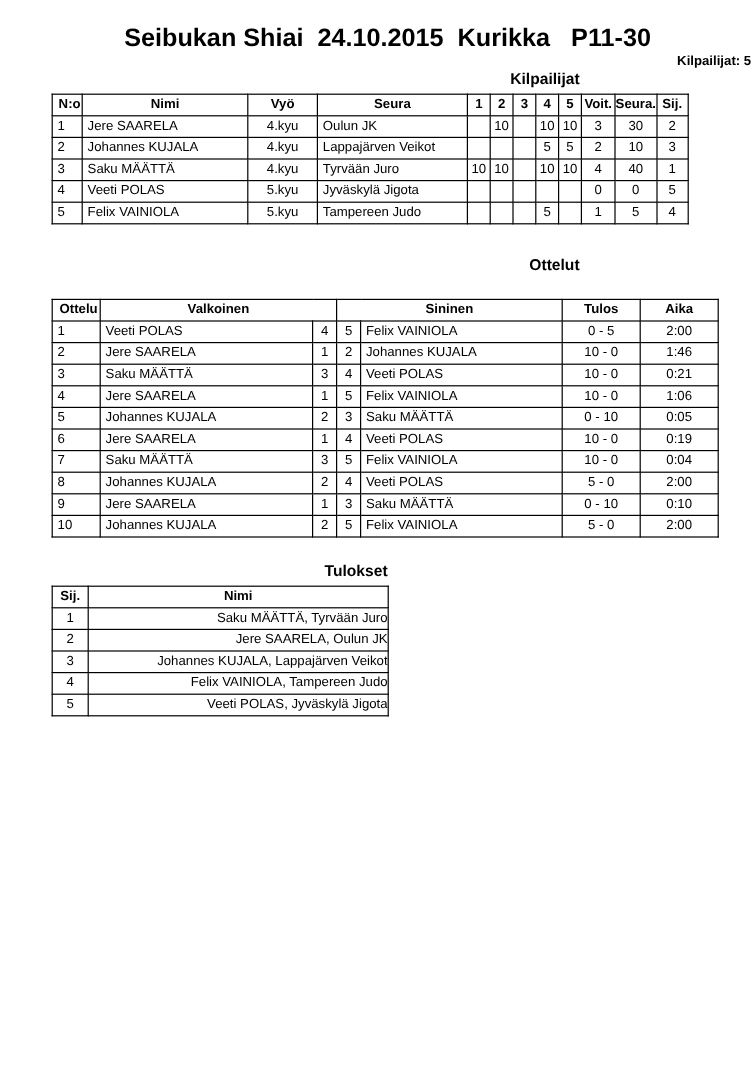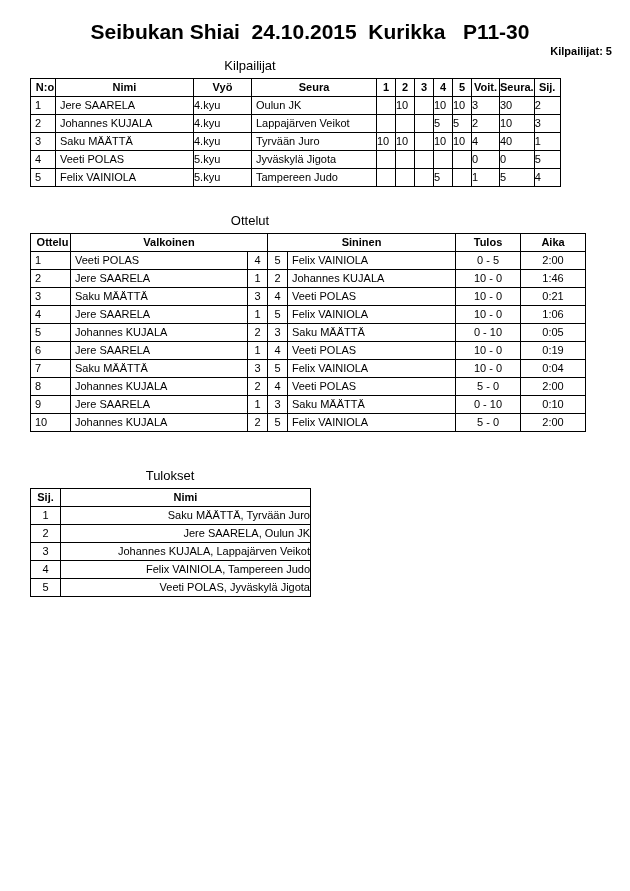--- a/index.html
+++ b/index.html
@@ -1,43 +1,43 @@
 <!DOCTYPE html>
 <html><head>
 <meta charset="utf-8">
 <style>
   html,body{margin:0;padding:0;}
   body{
     width:630px;height:891px;background:#ffffff;color:#000;
     font-family:"Liberation Sans","DejaVu Sans",sans-serif;
     position:relative;overflow:hidden;
   }
-  .page{padding:20px 0 0 30px;}
+  .page{padding:20px 0 0 43px;}
   .title{
     width:630px;margin-left:-35px;text-align:center;
     font-size:21px;font-weight:bold;white-space:pre;
   }
   .count{
-    position:absolute;top:45px;right:18px;
+    position:absolute;top:45px;right:4px;
     font-size:11px;font-weight:bold;
   }
-  .sec-title{font-size:13px;font-weight:normal;text-align:center;}
+  .sec-title{font-size:13px;font-weight:bold;text-align:right;}
   .k-title{width:440px;margin-top:14px;margin-bottom:5px;}
-  .o-title{width:440px;margin-top:26px;margin-bottom:5px;}
-  .t-title{width:280px;margin-top:36px;margin-bottom:5px;}
+  .o-title{width:440px;margin-top:26px;margin-bottom:21px;}
+  .t-title{width:280px;margin-top:20px;margin-bottom:5px;}
   table{border-collapse:collapse;table-layout:fixed;}
   th,td{
     border:1px solid #000;height:17px;padding:0;
     font-size:11px;line-height:17px;overflow:hidden;white-space:nowrap;
   }
   th{font-weight:bold;text-align:center;}
   .th-left{text-align:center;padding-left:4px;}
   
   .k0,.k1,.k3{text-align:left;padding-left:4px;}
-  .k2,.k4,.k5,.k6,.k7,.k8,.k9,.k10,.k11{text-align:left;}
+  .k2,.k4,.k5,.k6,.k7,.k8,.k9,.k10,.k11{text-align:center;}
   
   .o0,.o1,.o4{text-align:left;padding-left:4px;}
   .o2,.o3,.o5,.o6{text-align:center;}
   
   .t0{text-align:center;}
   .t1{text-align:right;padding-left:4px;}
 </style>
 </head>
 <body>
 

